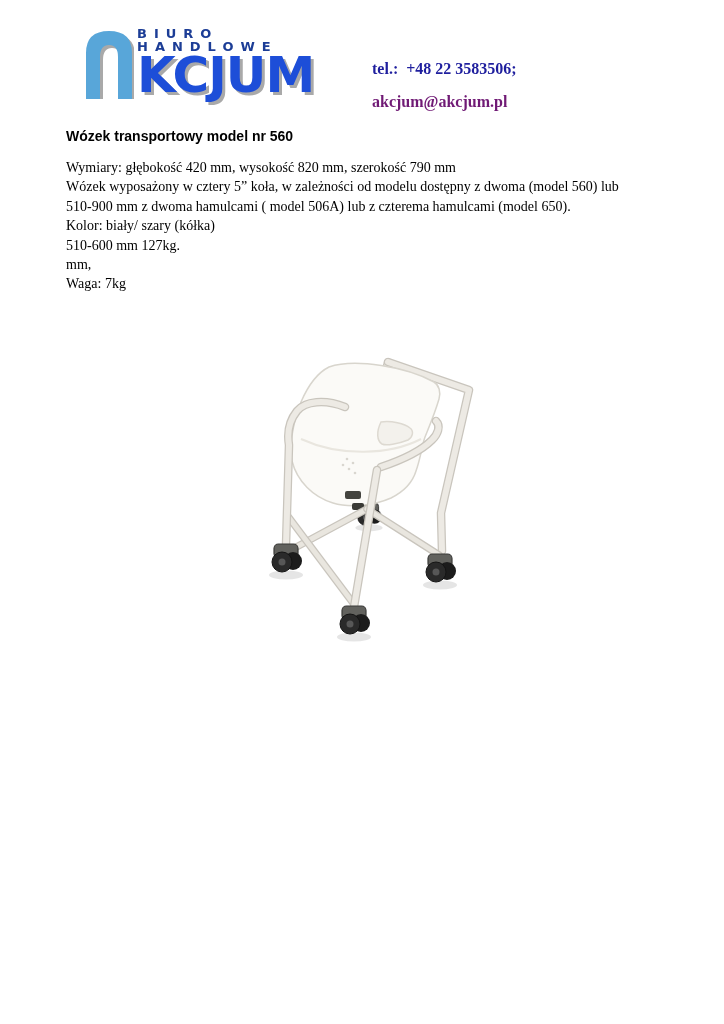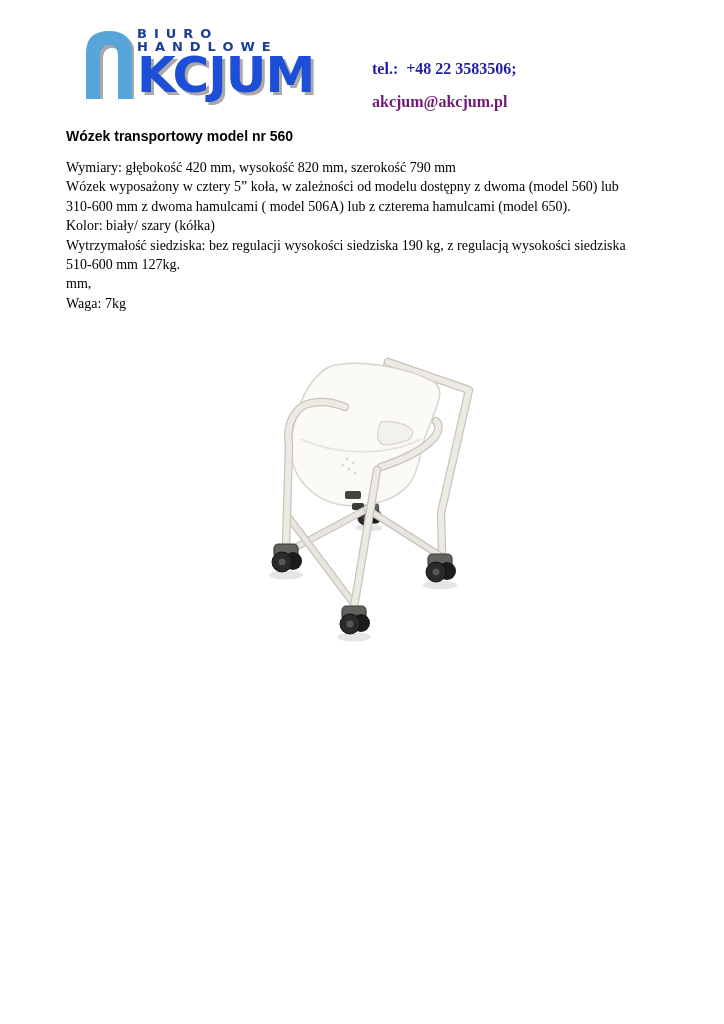--- a/index.html
+++ b/index.html
@@ -70,23 +70,22 @@
 
   <div class="contact">
     <div class="contact-line contact-phone">tel.:  +48 22 3583506;</div>
     <a class="contact-line contact-email" href="#">akcjum@akcjum.pl</a>
   </div>
 
   <div class="content">
     <h1 class="page-title">Wózek transportowy model nr 560</h1>
     <div class="body-line">Wymiary: głębokość 420 mm, wysokość 820 mm, szerokość 790 mm</div>
     <div class="body-line">Wózek wyposażony w cztery 5” koła, w zależności od modelu dostępny z dwoma (model 560) lub</div>
-    <div class="body-line">310-600 mm z dwoma hamulcami ( model 506A) lub z czterema hamulcami (model 650).</div>
+    <div class="body-line">510-900 mm z dwoma hamulcami ( model 506A) lub z czterema hamulcami (model 650).</div>
     <div class="body-line">Kolor: biały/ szary (kółka)</div>
-    <div class="body-line">Wytrzymałość siedziska: bez regulacji wysokości siedziska 190 kg, z regulacją wysokości siedziska</div>
     <div class="body-line">510-600 mm 127kg.</div>
     <div class="body-line">mm,</div>
     <div class="body-line">Waga: 7kg</div>
   </div>
 
   <svg class="product-photo" viewBox="0 0 240 300" role="img">
     <defs>
       <path id="p-backframe" d="M133,17 L214,45 L186,168 L187,206"></path>
       <path id="p-backleft" d="M133,17 L110,92"></path>
       <path id="p-rearleg" d="M110,90 L114,158"></path>

